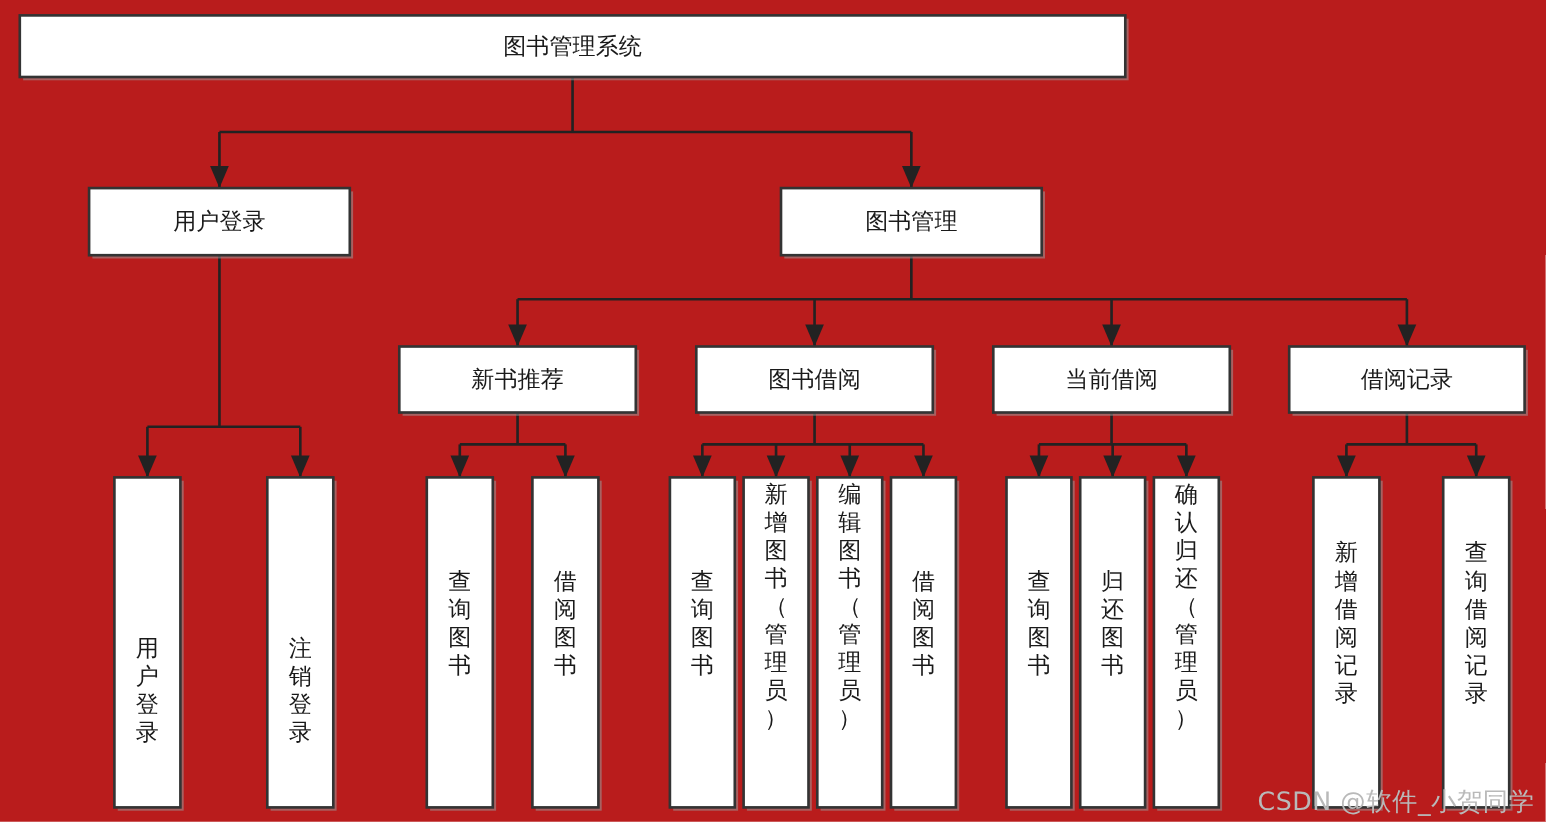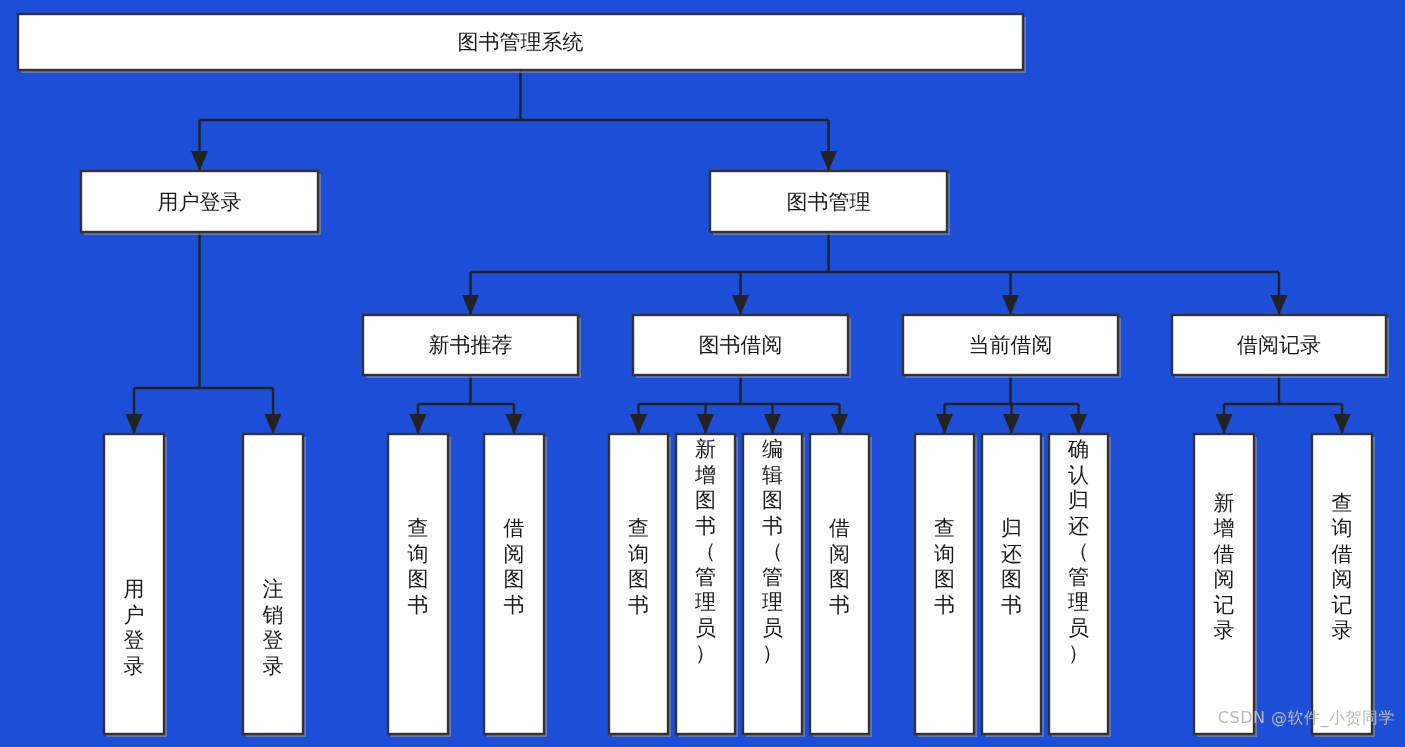--- a/index.html
+++ b/index.html
@@ -11,21 +11,21 @@
   body {
     width: 1405px;
     height: 747px;
     overflow: hidden;
     font-family: "DejaVu Sans", "Liberation Sans", sans-serif;
   }
   #diagram-root {
     position: relative;
     width: 1405px;
     height: 747px;
-    background: #1d4ed8;
+    background: #b91c1c;
     text-decoration: underline;
   }
   svg.diagram-canvas {
     position: absolute;
     top: 0;
     left: 0;
     width: 1405px;
     height: 747px;
     display: block;
   }
@@ -57,23 +57,23 @@
   }
   .node-label-v {
     font-family: "DejaVu Sans", "Liberation Sans", sans-serif;
     font-size: 21px;
     fill: #1a1a1a;
     text-anchor: middle;
   }
   .watermark {
     position: absolute;
     right: 10px;
-    bottom: 18px;
-    font-family: "DejaVu Sans", "Liberation Sans", sans-serif;
-    font-size: 16px;
+    bottom: 3px;
+    font-family: "DejaVu Sans", "Liberation Sans", sans-serif;
+    font-size: 23px;
     color: #b9b9b9;
     white-space: nowrap;
     user-select: none;
     letter-spacing: 0.5px;
   }
 </style>
 </head>
 <body>
 
 <div id="diagram-root">

